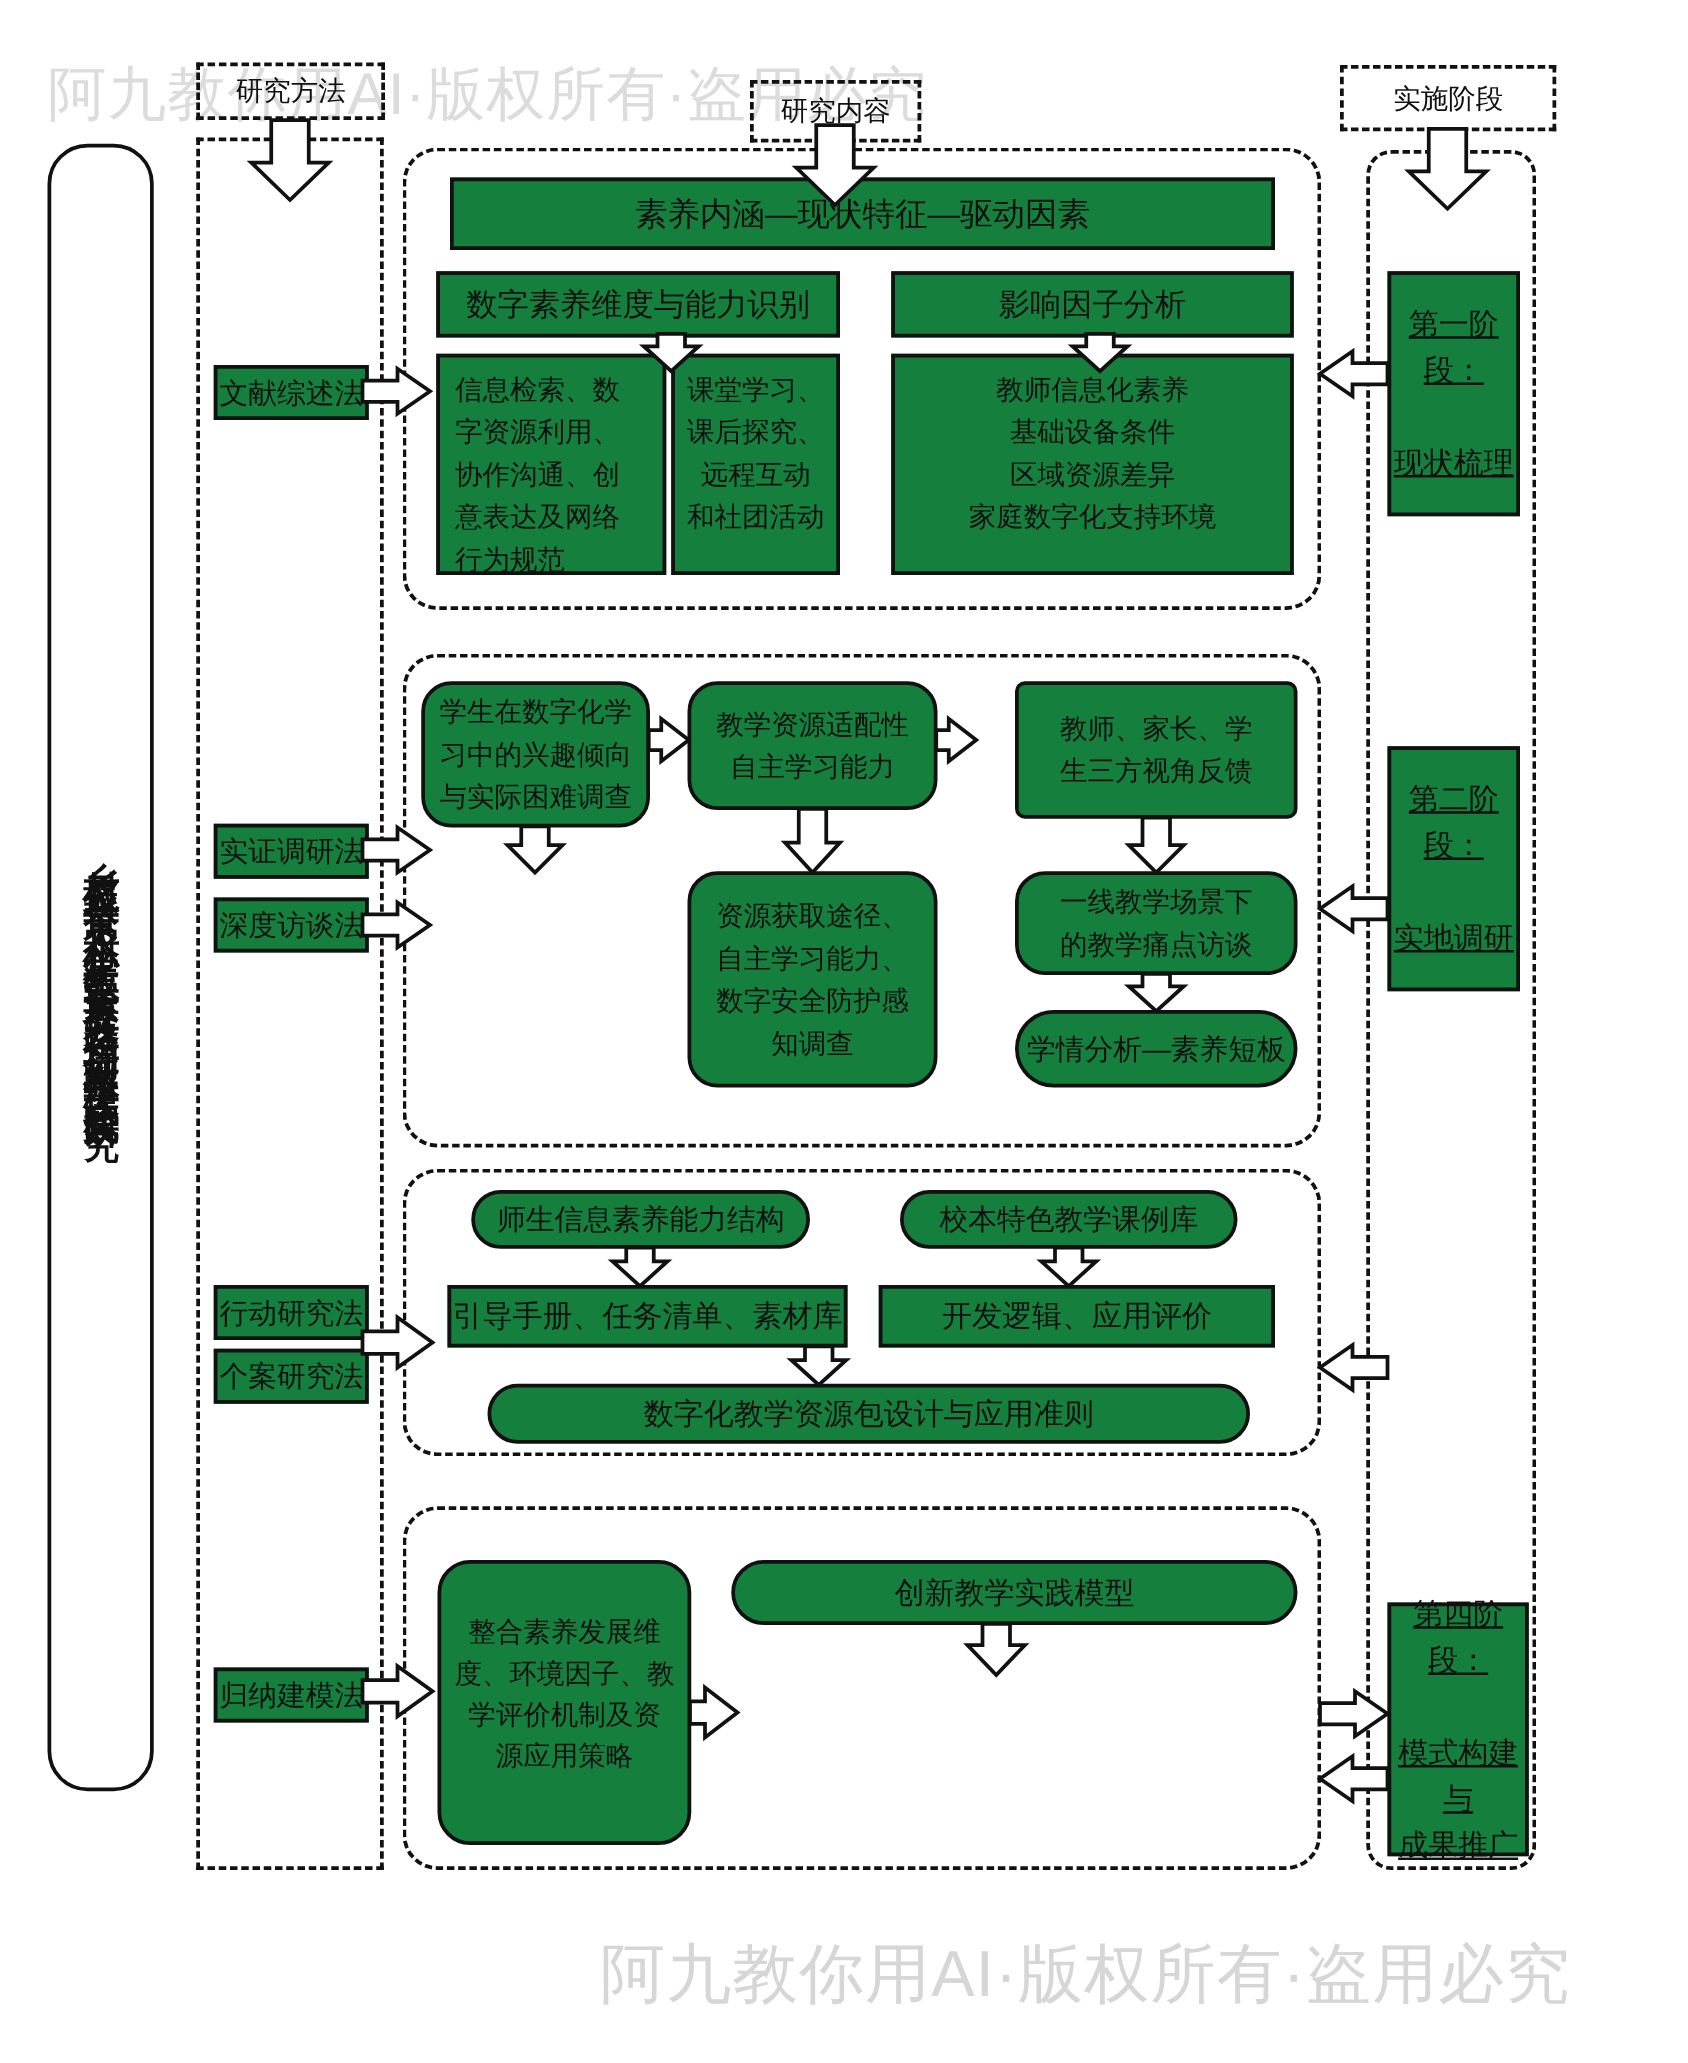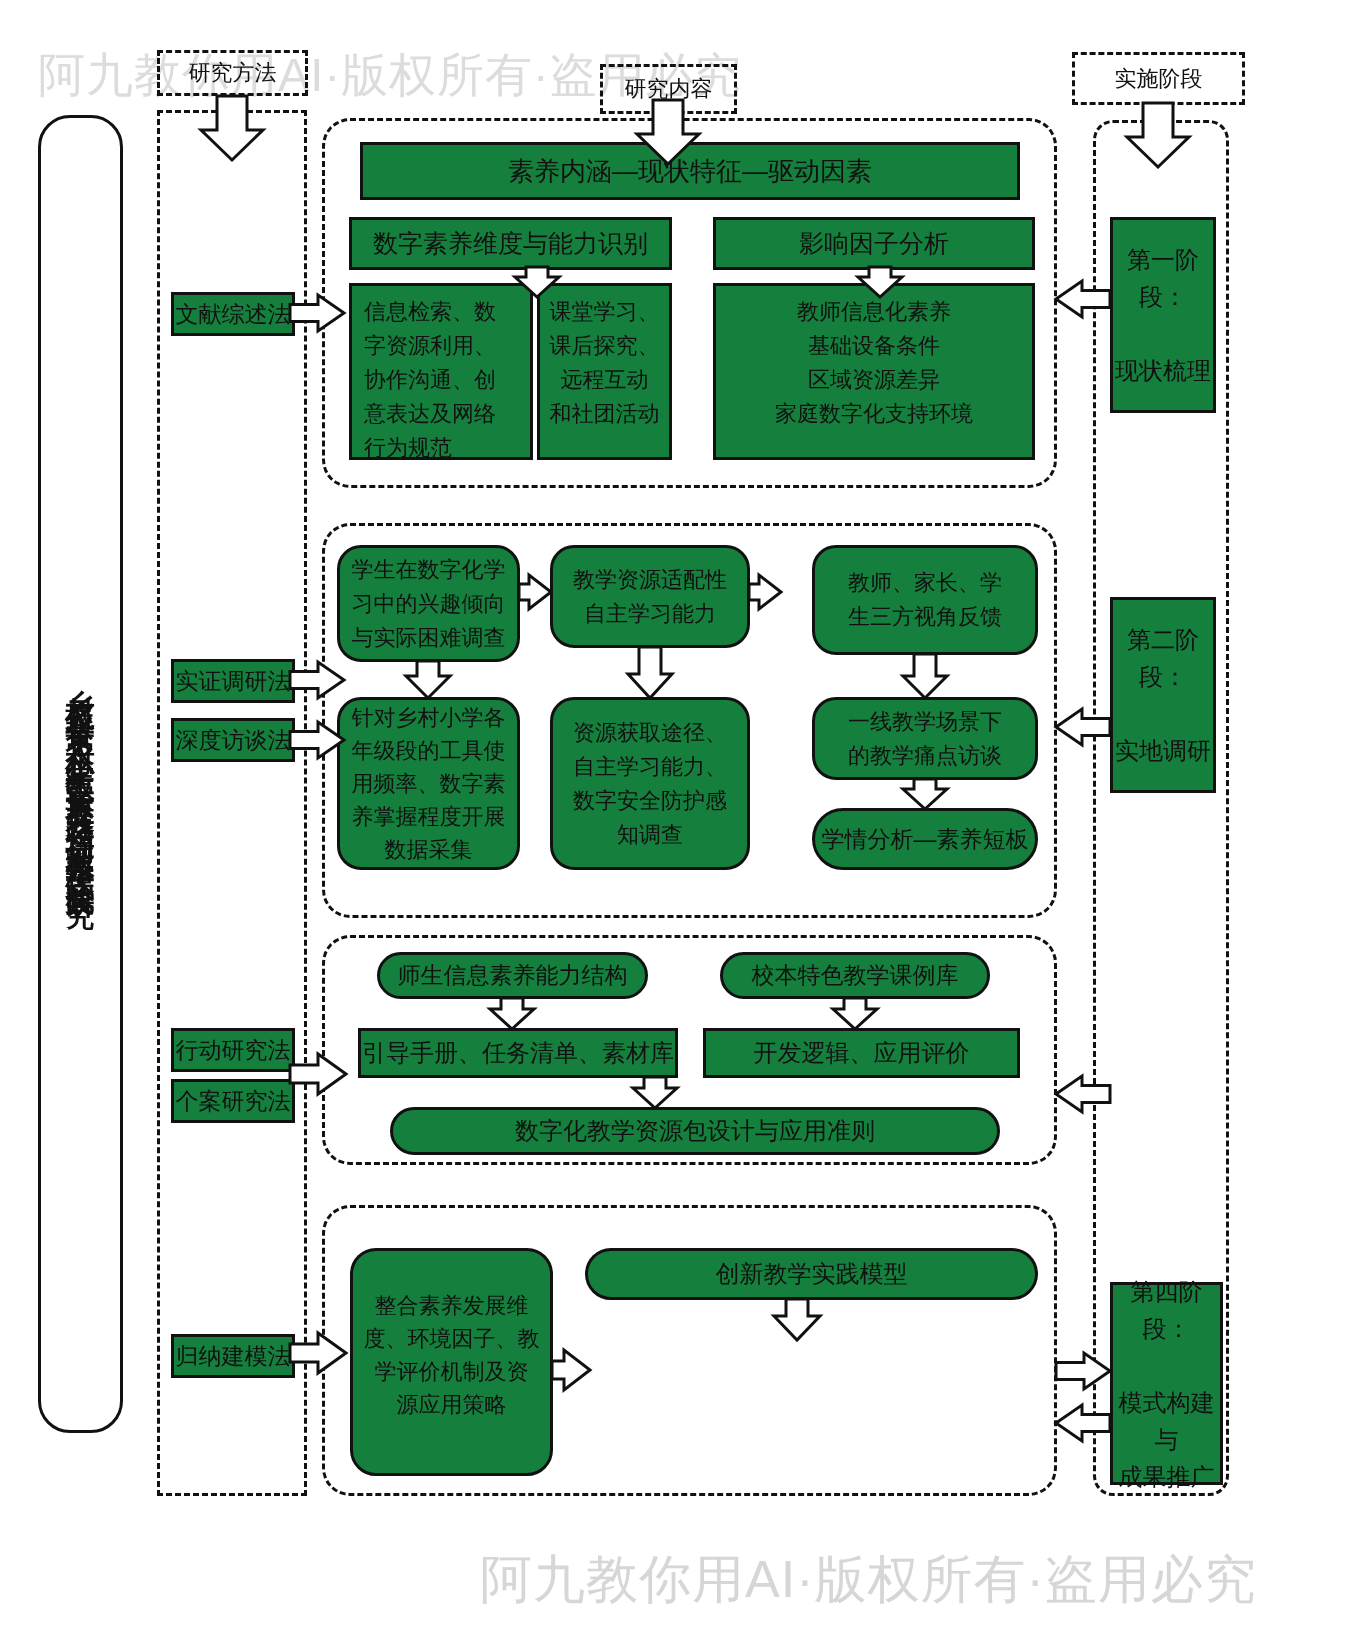--- a/index.html
+++ b/index.html
@@ -11,21 +11,21 @@
   .solid{border:3px solid #111;background:#15803d;}
   .dash{border:3px dashed #111;background:transparent;}
   .cen{display:flex;align-items:center;justify-content:center;text-align:center;}
   .preline{white-space:pre-line;}
   .f27{font-size:22px;line-height:30px;}
   .f26{font-size:26px;}
   .f25{font-size:25px;}
   .f24{font-size:24px;}
   .f23{font-size:23px;}
   .f22{font-size:22px;line-height:34px;}
-  .lh37{line-height:37px;}
+  .lh37{line-height:37px;text-decoration:underline;}
   .lh31{line-height:31px;}
   .wm{position:absolute;color:#dcdcdc;white-space:nowrap;font-weight:500;letter-spacing:1px;z-index:0;}
   .box-z{z-index:2;}
   .sec{border-radius:28px;z-index:1;}
   .arrow-svg{position:absolute;z-index:3;overflow:visible;}
   #title-box{
     border:3px solid #111;border-radius:32px;background:#fff;
     display:flex;align-items:center;justify-content:center;z-index:2;
   }
   #title-box .vtext{
@@ -90,27 +90,22 @@
   <div class="abs solid cen f22 preline box-z" style="left:713px;top:283px;width:322px;height:177px;align-items:flex-start;padding-top:9px;">教师信息化素养
 基础设备条件
 区域资源差异
 家庭数字化支持环境</div>
 
   <div class="abs solid cen f22 preline box-z" style="left:337px;top:545px;width:183px;height:117px;border-radius:24px;">学生在数字化学
 习中的兴趣倾向
 与实际困难调查</div>
   <div class="abs solid cen f22 preline box-z" style="left:550px;top:545px;width:200px;height:103px;border-radius:24px;">教学资源适配性
 自主学习能力</div>
-  <div class="abs solid cen f22 preline box-z" style="left:812px;top:545px;width:226px;height:110px;border-radius:24px;">教师、家长、学
+  <div class="abs solid cen f22 preline box-z" style="left:812px;top:545px;width:226px;height:110px;border-radius:8px;">教师、家长、学
 生三方视角反馈</div>
-  <div class="abs solid cen f22 preline box-z" style="left:337px;top:697px;width:183px;height:173px;border-radius:24px;line-height:33px;">针对乡村小学各
-年级段的工具使
-用频率、数字素
-养掌握程度开展
-数据采集</div>
   <div class="abs solid cen f22 preline box-z" style="left:550px;top:697px;width:200px;height:173px;border-radius:24px;">资源获取途径、
 自主学习能力、
 数字安全防护感
 知调查</div>
   <div class="abs solid cen f22 preline box-z" style="left:812px;top:697px;width:226px;height:83px;border-radius:24px;">一线教学场景下
 的教学痛点访谈</div>
   <div class="abs solid cen f23 box-z" style="left:812px;top:808px;width:226px;height:62px;border-radius:31px;">学情分析—素养短板</div>
 
   <div class="abs solid cen f23 box-z" style="left:377px;top:952px;width:271px;height:47px;border-radius:24px;">师生信息素养能力结构</div>
   <div class="abs solid cen f23 box-z" style="left:720px;top:952px;width:270px;height:47px;border-radius:24px;">校本特色教学课例库</div>

